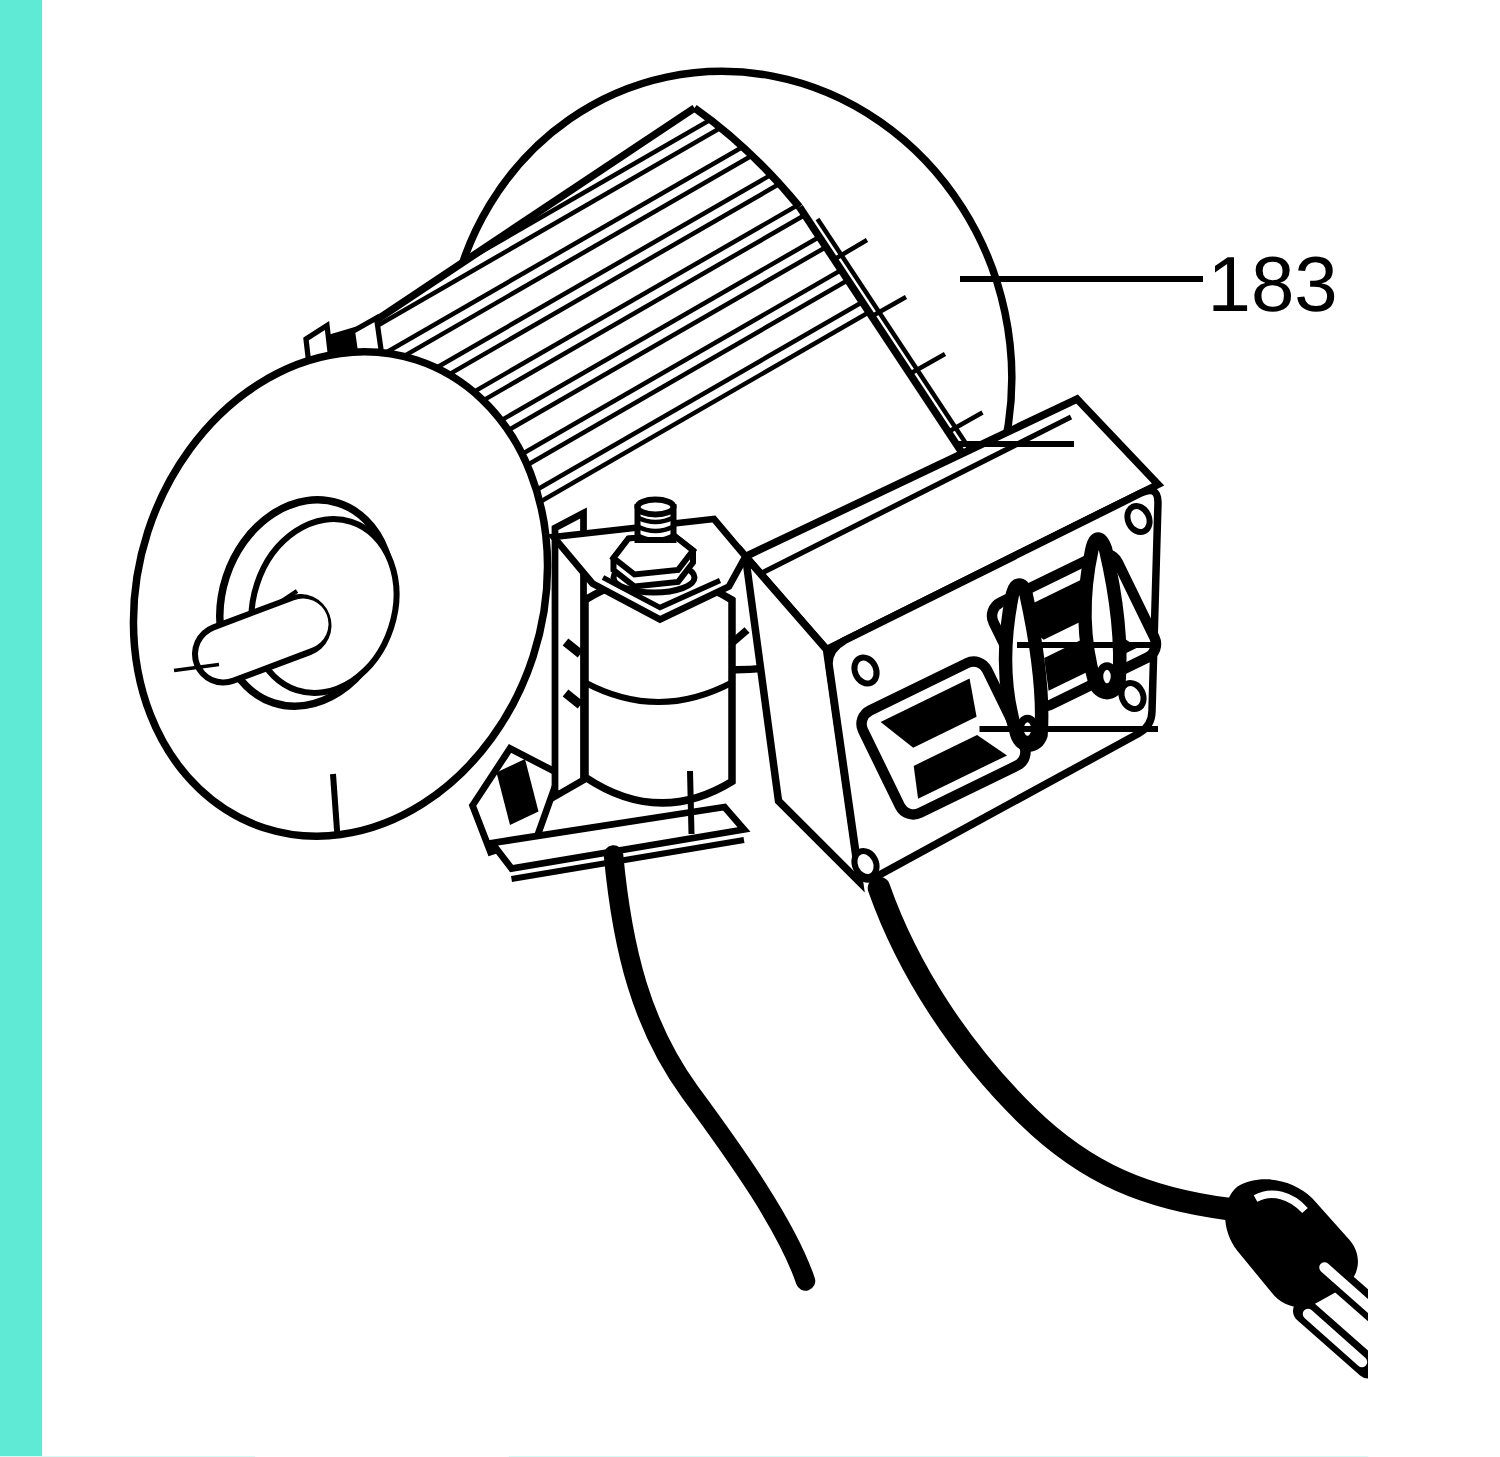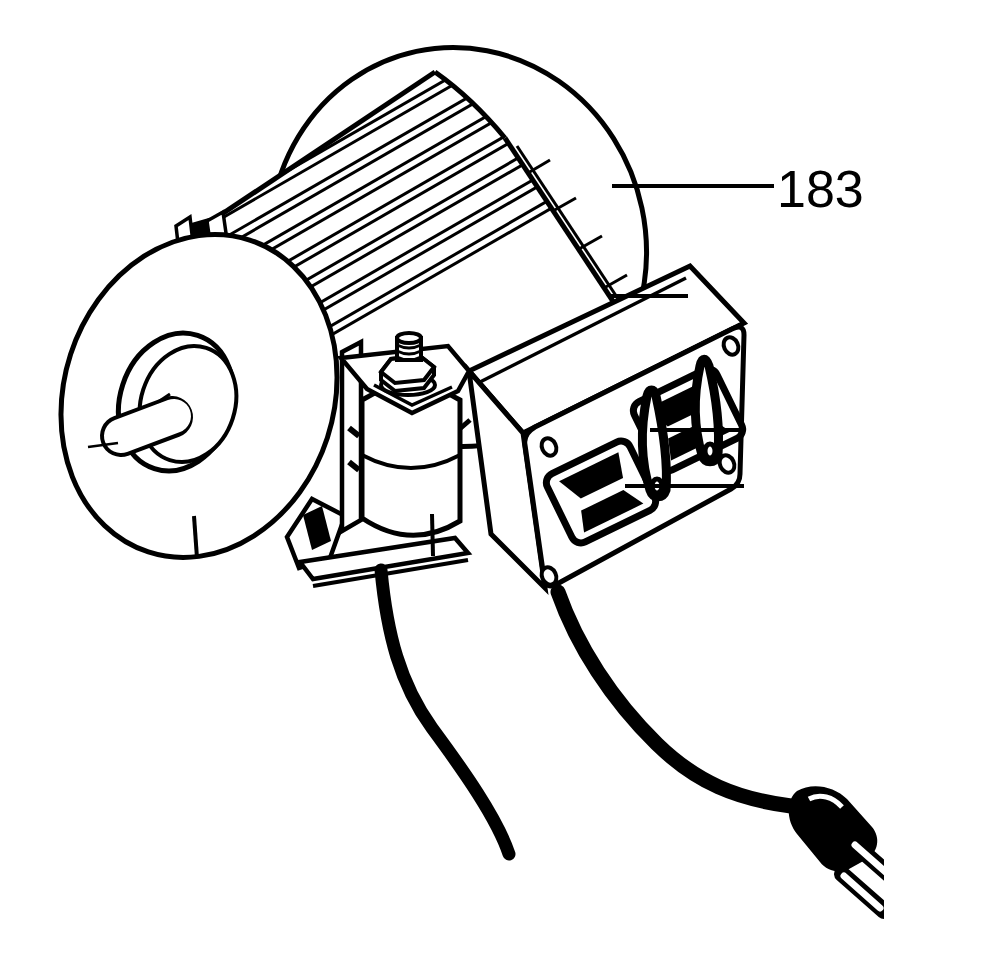--- a/index.html
+++ b/index.html
@@ -1,16 +1,16 @@
 <!DOCTYPE html>
 <html><head>
 <meta charset="utf-8">
 <style>
   html,body{margin:0;padding:0;background:#ffffff;}
-  .stage{width:884px;height:971px;position:relative;background:#0369a1;overflow:hidden;}
+  .stage{width:884px;height:971px;position:relative;background:#5eead4;overflow:hidden;padding-left:28px;}
   svg{display:block;}
   text.callout{font-family:"Liberation Sans","DejaVu Sans",sans-serif;font-size:52px;fill:#000;}
 </style>
 </head>
 <body>
 
 <div class="stage">
 <svg width="1000" height="971" viewBox="0 0 1000 971">
   <defs>
     <clipPath id="bodyClip">

